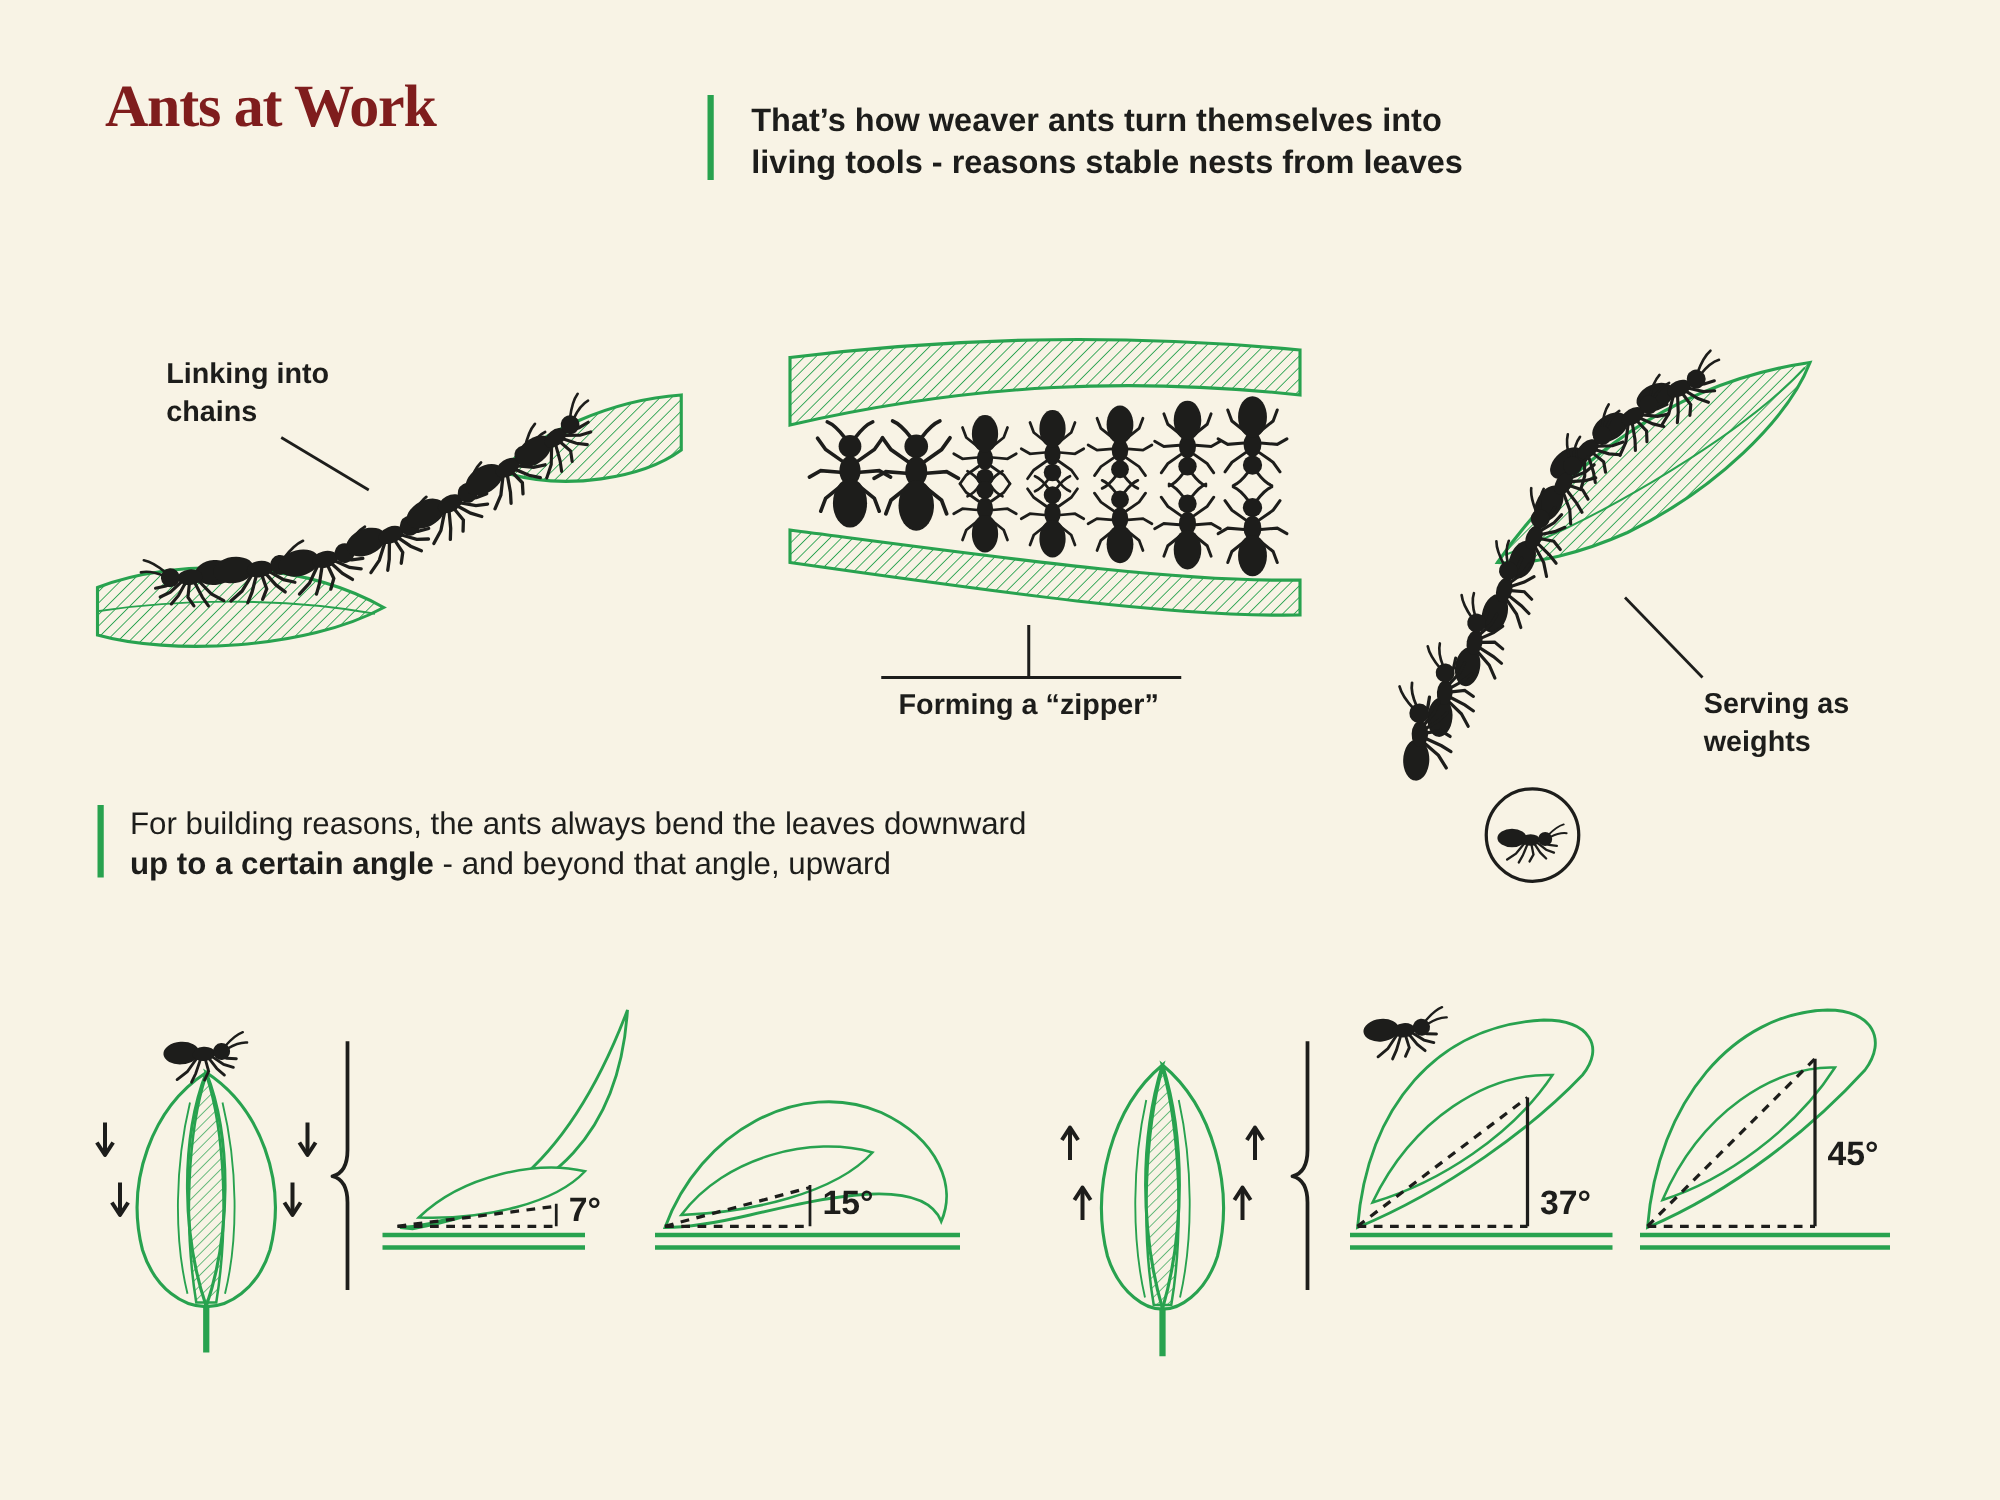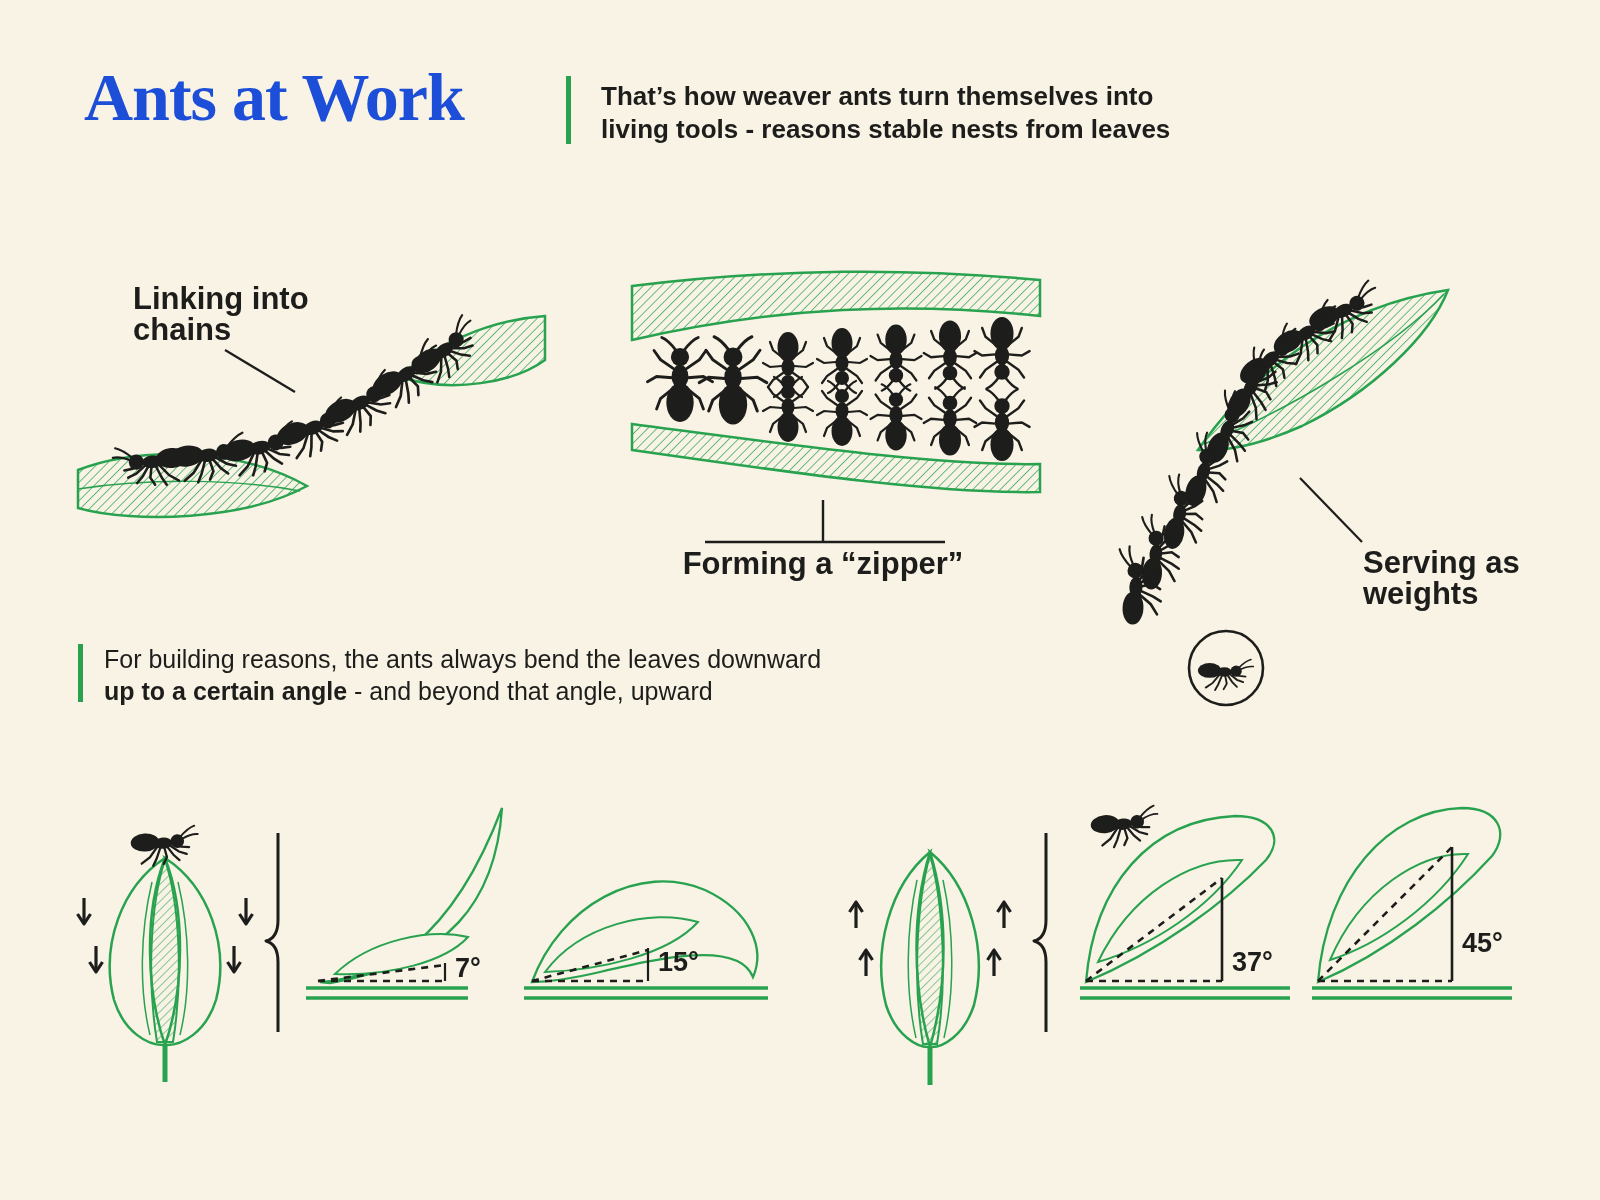--- a/index.html
+++ b/index.html
@@ -4,37 +4,37 @@
 <style>
   * { margin:0; padding:0; box-sizing:border-box; }
   html,body { background:#e9e6db; }
   body { font-family:"Liberation Sans", sans-serif; }
   .page { position:relative; width:1600px; height:1200px; background:#f8f3e5; overflow:hidden; color:#1d1d1b; }
   .abs { position:absolute; }
   svg.abs { pointer-events:none; }
   .title {
     left:84px; top:58px;
     font-family:"Liberation Serif", serif;
-    font-weight:700; font-size:68px; letter-spacing:-1px; color:#1d4ed8;
+    font-weight:700; font-size:48px; letter-spacing:-1px; color:#7f1d1d;
     z-index:5;
   }
   .title-divider { left:566px; top:76px; width:5px; height:68px; background:#28a24f; z-index:5; }
   .subtitle { left:601px; top:80px; font-size:26px; font-weight:700; line-height:33px; z-index:5; }
-  .callout { font-size:31px; font-weight:700; line-height:31px; z-index:5; }
+  .callout { font-size:23px; font-weight:700; line-height:31px; z-index:5; }
   .callout-chains  { left:133px; top:283px; }
   .callout-zipper  { left:673px; top:548px; width:300px; text-align:center; }
   .callout-weights { left:1363px; top:547px; }
   .note-bar { left:78px; top:644px; width:5px; height:58px; background:#28a24f; z-index:5; }
   .note-text { left:104px; top:643px; font-size:25px; line-height:32px; z-index:5; }
   .note-bold { font-weight:700; }
   .angle-label { font-size:27px; font-weight:700; z-index:5; }
   .angle-7  { left:455px;  top:953px; }
   .angle-15 { left:658px;  top:947px; }
   .angle-37 { left:1232px; top:947px; }
-  .angle-45 { left:1462px; top:928px; }
+  .angle-45 { left:1462px; top:908px; }
 </style>
 </head>
 <body>
 
 <div class="page">
 
   <h1 class="abs title">Ants at Work</h1>
   <div class="abs title-divider"></div>
   <div class="abs subtitle">
     <div>That’s how weaver ants turn themselves into</div>

